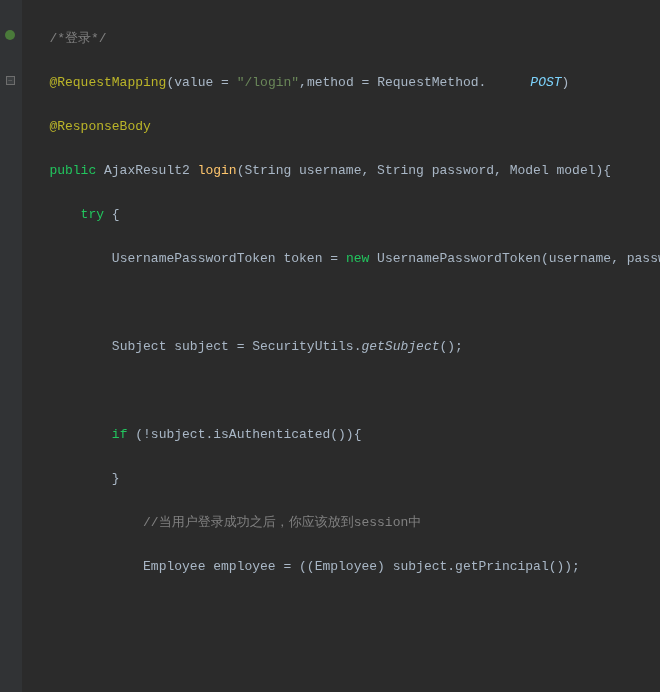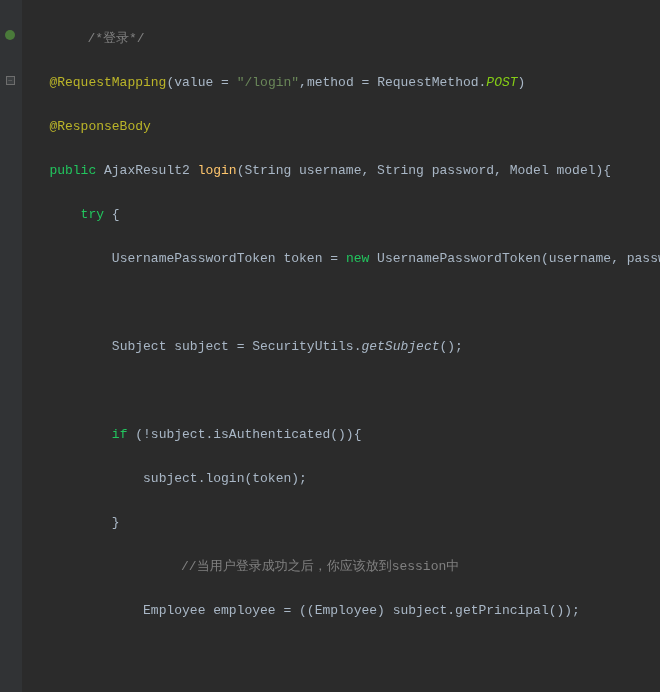--- a/index.html
+++ b/index.html
@@ -27,27 +27,27 @@
       height: 100%;
       background: #313335;
     }
     .code-area {
       margin-left: 18px;
       white-space: pre;
     }
     .line {
       height: 22px;
     }
-    .comment { color: #808080; margin-left: 38px; }
+    .comment { color: #808080; }
     .annotation { color: #bbb529; }
     .keyword { color: #22c55e; }
     .string { color: #6a8759; }
     .static-field { color: #9876aa; font-style: italic; }
     .italic { font-style: italic; }
-    .enum-const { color: #84cc16; font-style: italic; }
+    .enum-const { color: #7dd3fc; font-style: italic; margin-left: 44px; }
     .fold-icon {
       width: 9px;
       height: 9px;
       border: 1px solid #6e6e6e;
       background: #3c3f41;
       position: absolute;
       left: 6px;
     }
     .fold-icon::before {
       content: "−";
@@ -78,21 +78,20 @@
 <div class="line">   <span class="comment">/*登录*/</span></div>
 <div class="line">   <span class="annotation">@RequestMapping</span><span>(</span><span>value = </span><span class="string">"/login"</span><span>,</span><span>method = </span><span>RequestMethod.</span><span class="enum-const">POST</span><span>)</span></div>
 <div class="line">   <span class="annotation">@ResponseBody</span></div>
 <div class="line">   <span class="keyword">public </span><span>AjaxResult2 </span><span class="annotation" style="color:#ffc66d">login</span><span>(String username, String password, Model model){</span></div>
 <div class="line">       <span class="keyword">try </span><span>{</span></div>
 <div class="line">           <span>UsernamePasswordToken token = </span><span class="keyword">new </span><span>UsernamePasswordToken(username, password);</span></div>
 <div class="line"></div>
 <div class="line">           <span>Subject subject = SecurityUtils.</span><span class="italic">getSubject</span><span>();</span></div>
 <div class="line"></div>
 <div class="line">           <span class="keyword">if </span><span>(!subject.isAuthenticated()){</span></div>
-<div class="line">               <span>subject.login(token);</span></div>
 <div class="line">           <span>}</span></div>
 <div class="line">               <span class="comment">//当用户登录成功之后，你应该放到session中</span></div>
 <div class="line">               <span>Employee employee = ((Employee) subject.getPrincipal());</span></div>
 <div class="line"></div>
 
 
 
 
 
 

